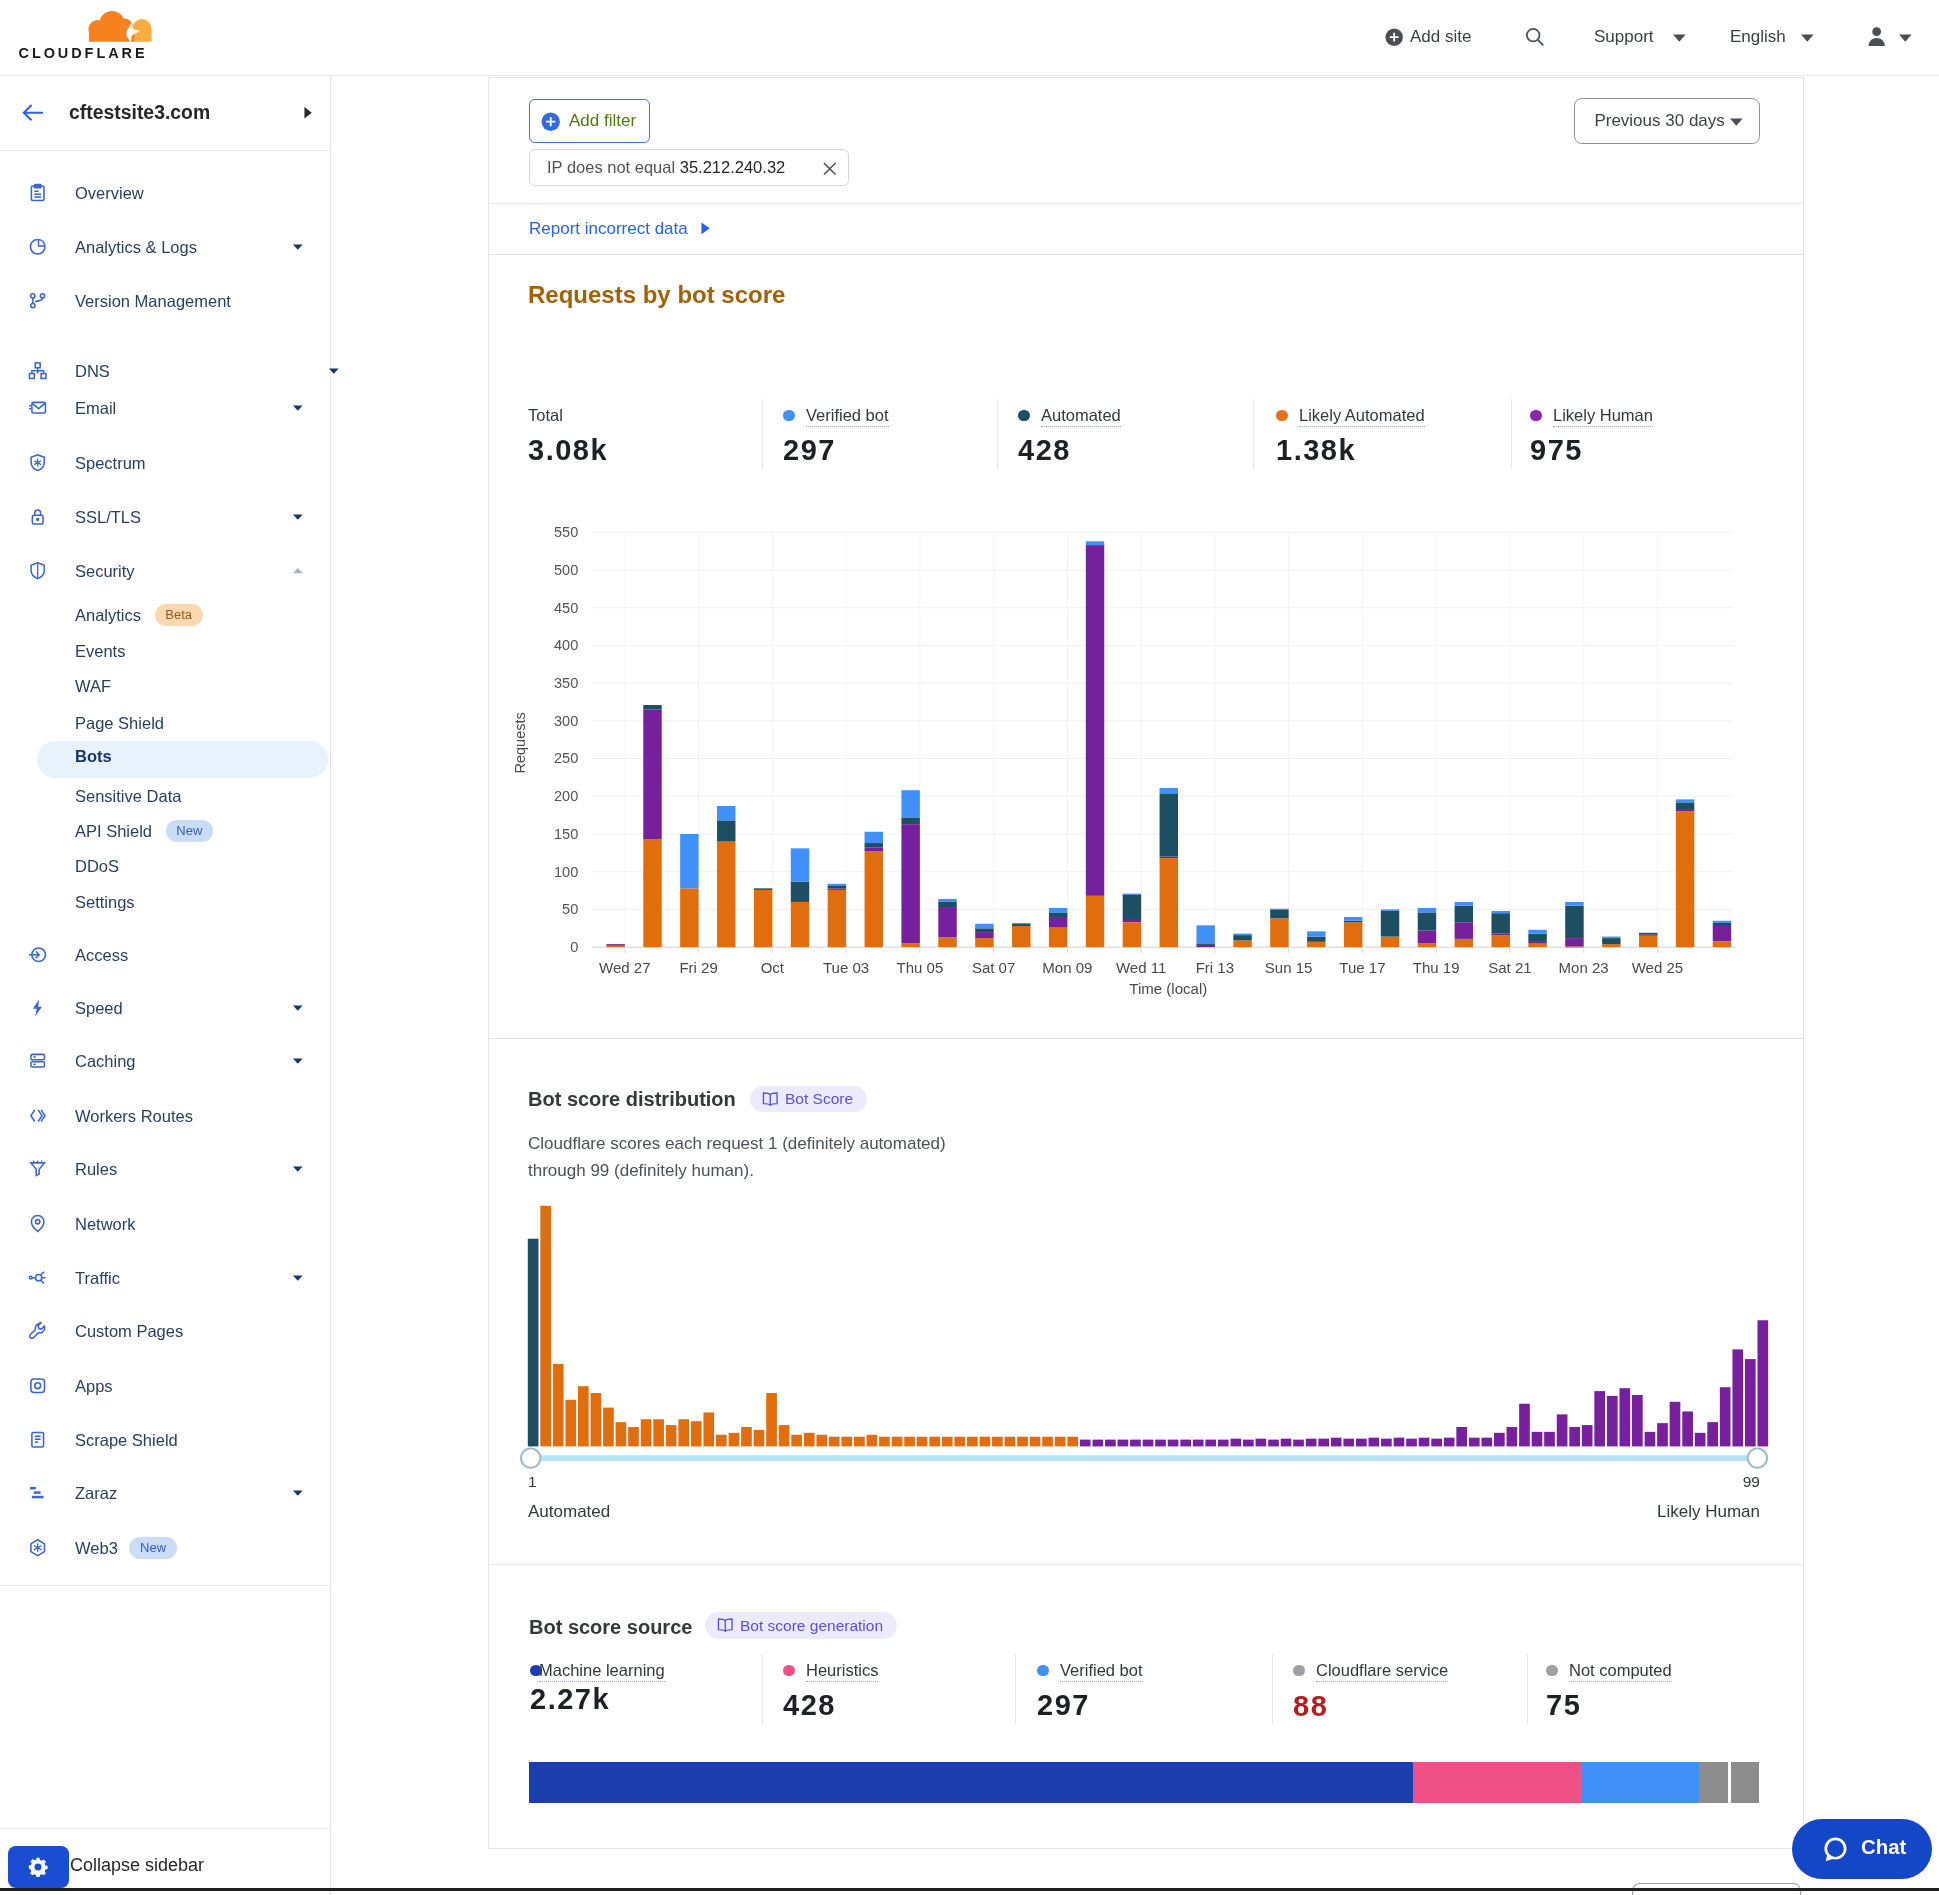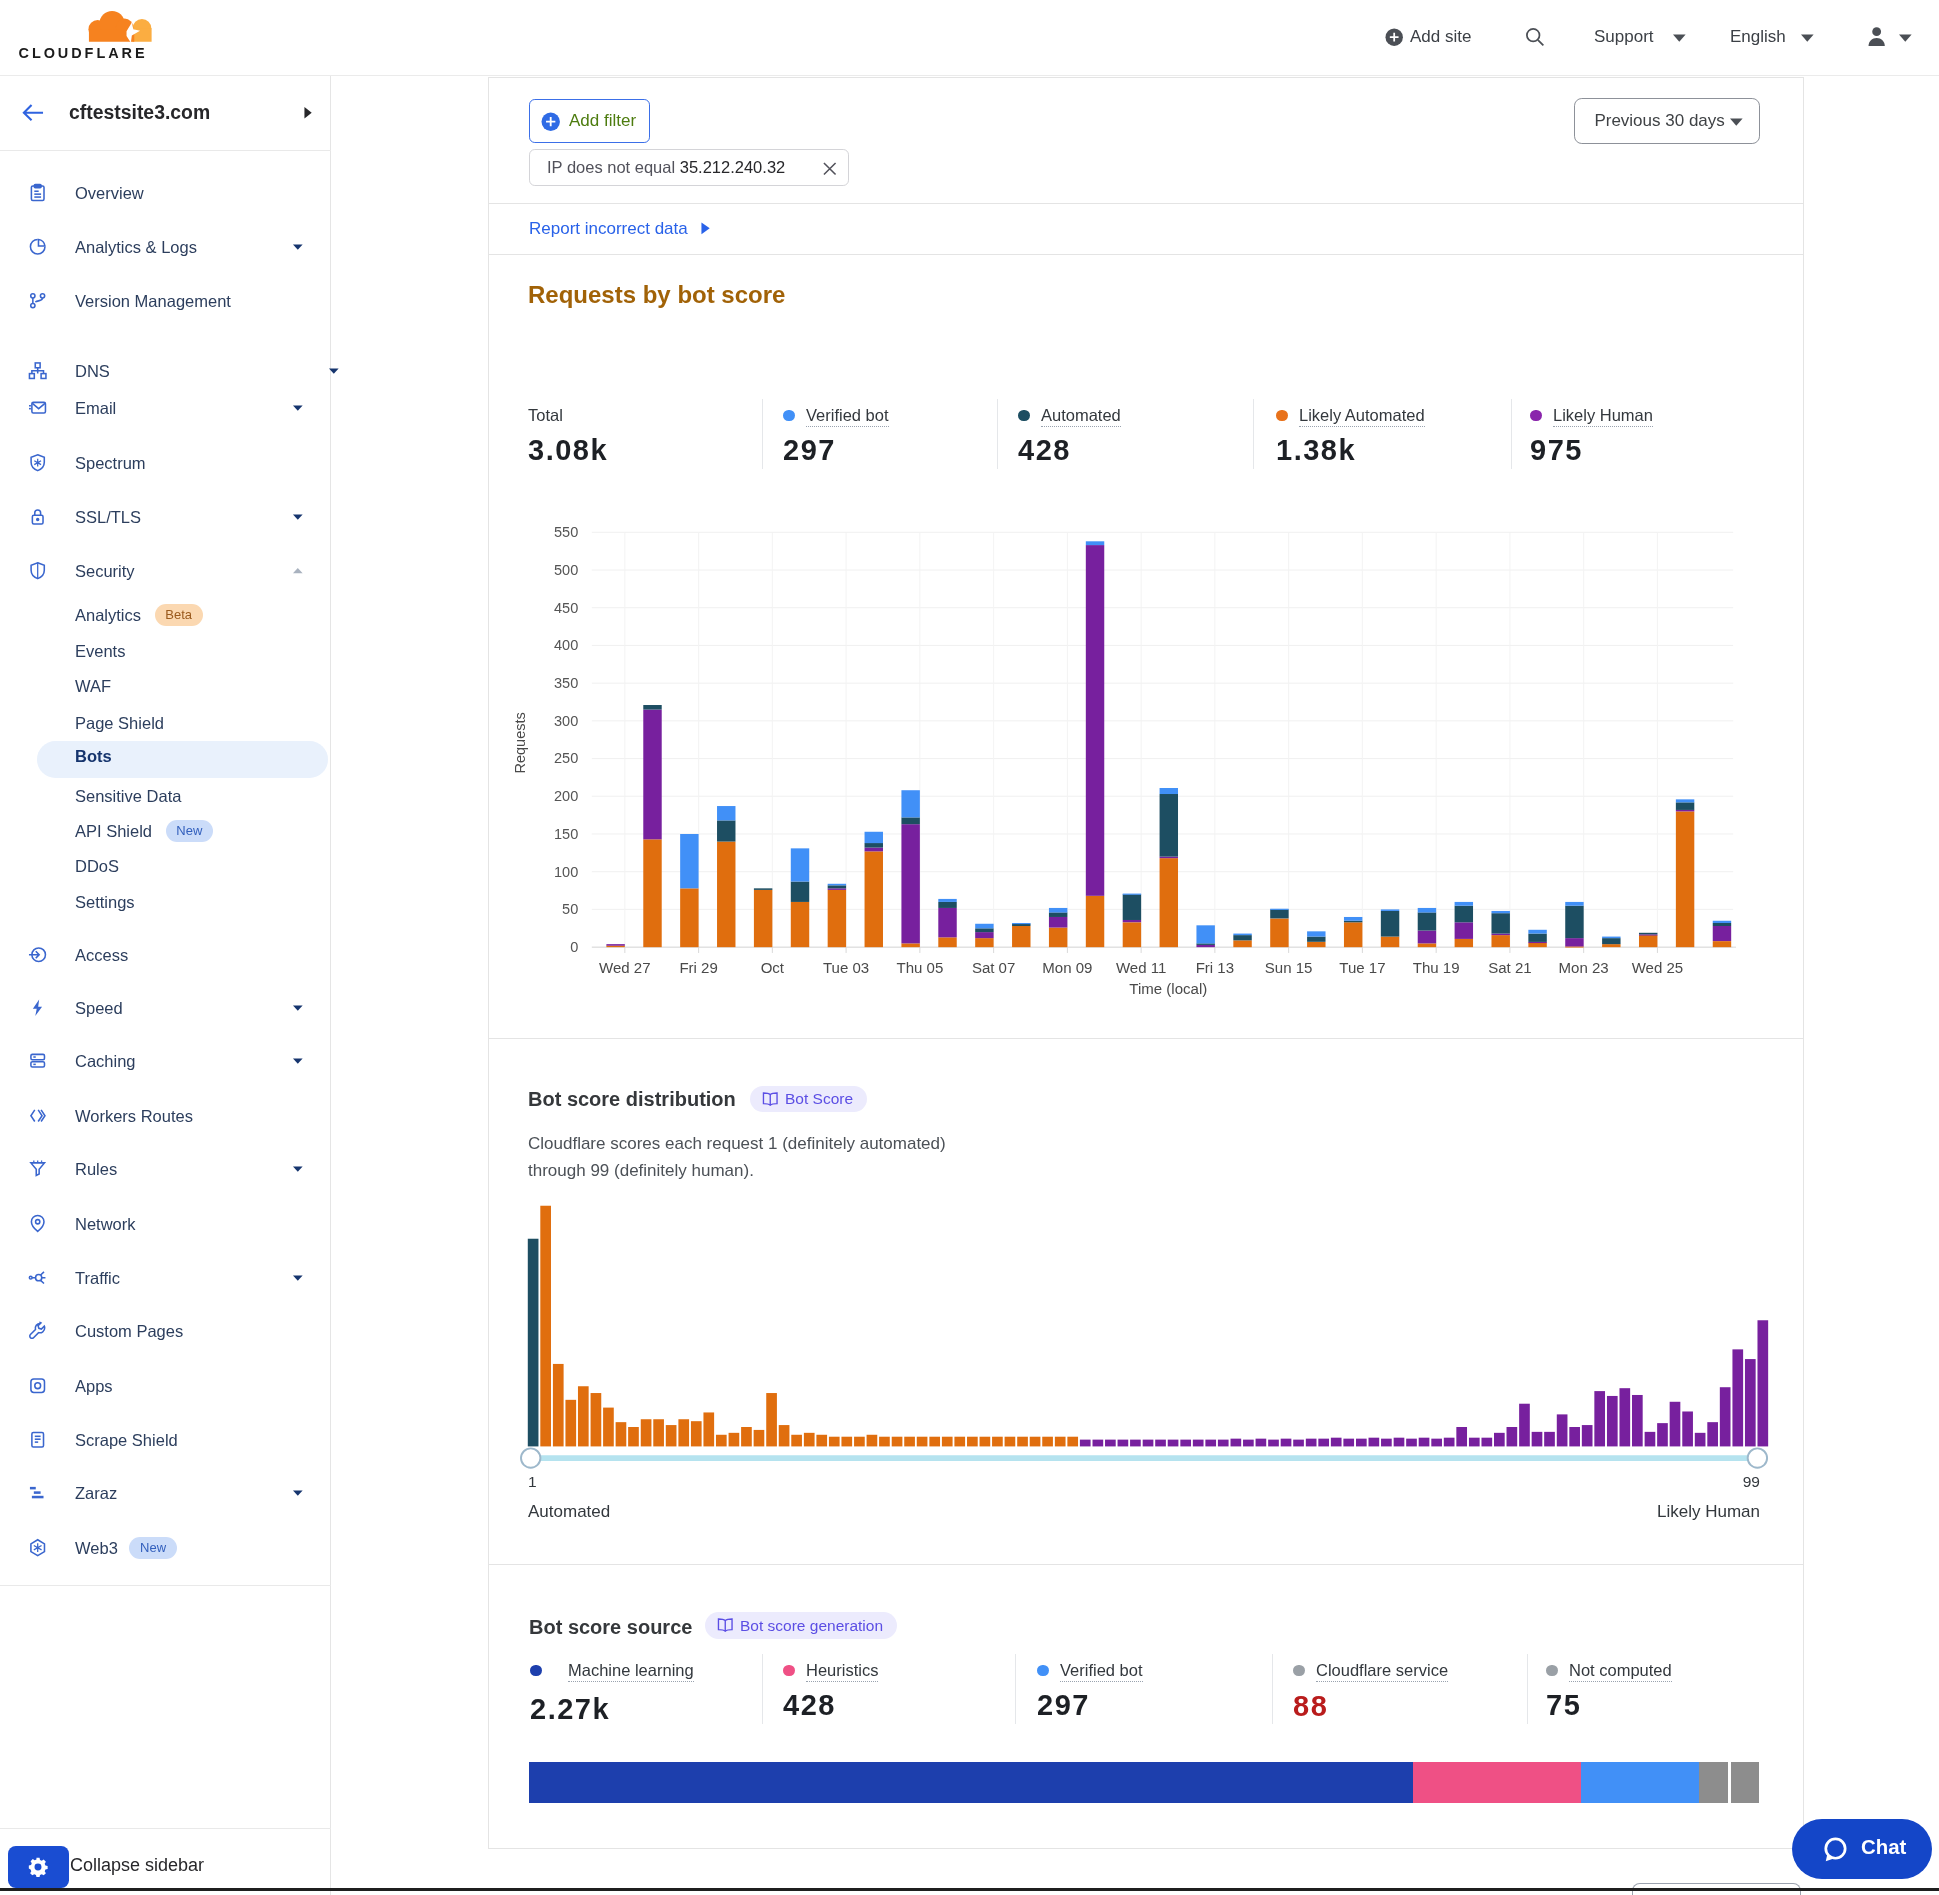--- a/index.html
+++ b/index.html
@@ -618,22 +618,22 @@
   <svg style="position:absolute;left:11.6px;top:6.3px" width="16.5" height="14.6" viewBox="0 0 17 15" fill="none" stroke="#5B4EE4" stroke-width="1.4">
         <path d="M8.5 2.5C7 1.3 5 1 1.5 1v11c3.5 0 5.5.3 7 1.5 1.5-1.2 3.5-1.5 7-1.5V1c-3.5 0-5.5.3-7 1.5Z"></path>
         <line x1="8.5" y1="2.5" x2="8.5" y2="13.5"></line>
       </svg>
 </div>
 <div style="position:absolute;left:762px;top:1654px;width:1px;height:70px;background:#e5e7ea"></div>
     <div style="position:absolute;left:1015px;top:1654px;width:1px;height:70px;background:#e5e7ea"></div>
     <div style="position:absolute;left:1272px;top:1654px;width:1px;height:70px;background:#e5e7ea"></div>
     <div style="position:absolute;left:1527px;top:1654px;width:1px;height:70px;background:#e5e7ea"></div>
 <div style="position:absolute;left:530px;top:1662px;width:233px">
-      <div style="position:relative;height:18.4px;line-height:17.5px"><span style="position:absolute;left:0;top:2.9px;width:11.6px;height:11.6px;border-radius:50%;background:#1D3FAD"></span><span style="margin-left:38px;font-size:16.5px;color:#33383d;border-bottom:1.9px dotted #9aa3af;padding-bottom:1.9px;white-space:nowrap">Machine learning</span></div>
-      <div style="margin-top:13px;font-size:29px;font-weight:bold;color:#1d2025;letter-spacing:1.5px">2.27k</div>
+      <div style="position:relative;height:18.4px;line-height:17.5px"><span style="position:absolute;left:0;top:2.9px;width:11.6px;height:11.6px;border-radius:50%;background:#1D3FAD"></span><span style="margin-left:9px;font-size:16.5px;color:#33383d;border-bottom:1.9px dotted #9aa3af;padding-bottom:1.9px;white-space:nowrap">Machine learning</span></div>
+      <div style="margin-top:3px;font-size:29px;font-weight:bold;color:#1d2025;letter-spacing:1.5px">2.27k</div>
     </div>
     <div style="position:absolute;left:783px;top:1662px;width:233px">
       <div style="position:relative;height:18.4px;line-height:17.5px"><span style="position:absolute;left:0;top:2.9px;width:11.6px;height:11.6px;border-radius:50%;background:#EF5085"></span><span style="margin-left:23px;font-size:16.5px;color:#33383d;border-bottom:1.9px dotted #9aa3af;padding-bottom:1.9px;white-space:nowrap">Heuristics</span></div>
       <div style="margin-top:8.7px;font-size:29px;font-weight:bold;color:#1d2025;letter-spacing:1.5px">428</div>
     </div>
     <div style="position:absolute;left:1037px;top:1662px;width:233px">
       <div style="position:relative;height:18.4px;line-height:17.5px"><span style="position:absolute;left:0;top:2.9px;width:11.6px;height:11.6px;border-radius:50%;background:#4190F7"></span><span style="margin-left:23px;font-size:16.5px;color:#33383d;border-bottom:1.9px dotted #9aa3af;padding-bottom:1.9px;white-space:nowrap">Verified bot</span></div>
       <div style="margin-top:8.7px;font-size:29px;font-weight:bold;color:#1d2025;letter-spacing:1.5px">297</div>
     </div>
     <div style="position:absolute;left:1293px;top:1662px;width:233px">

